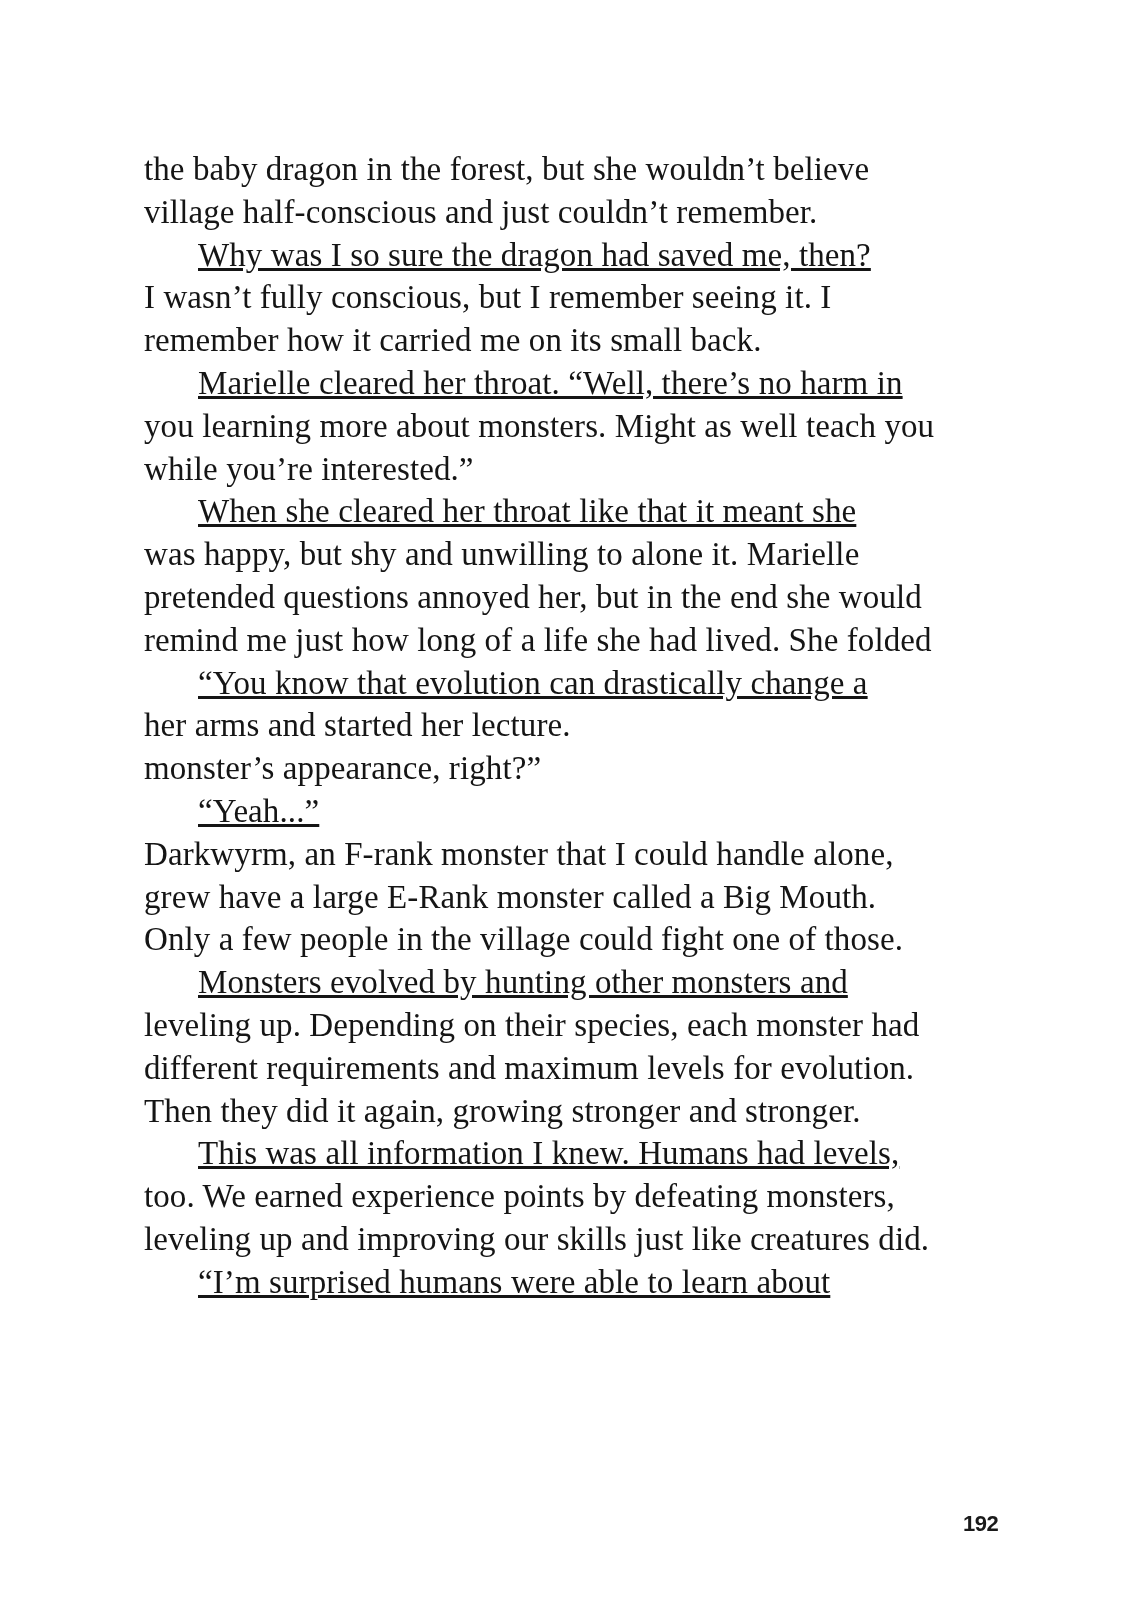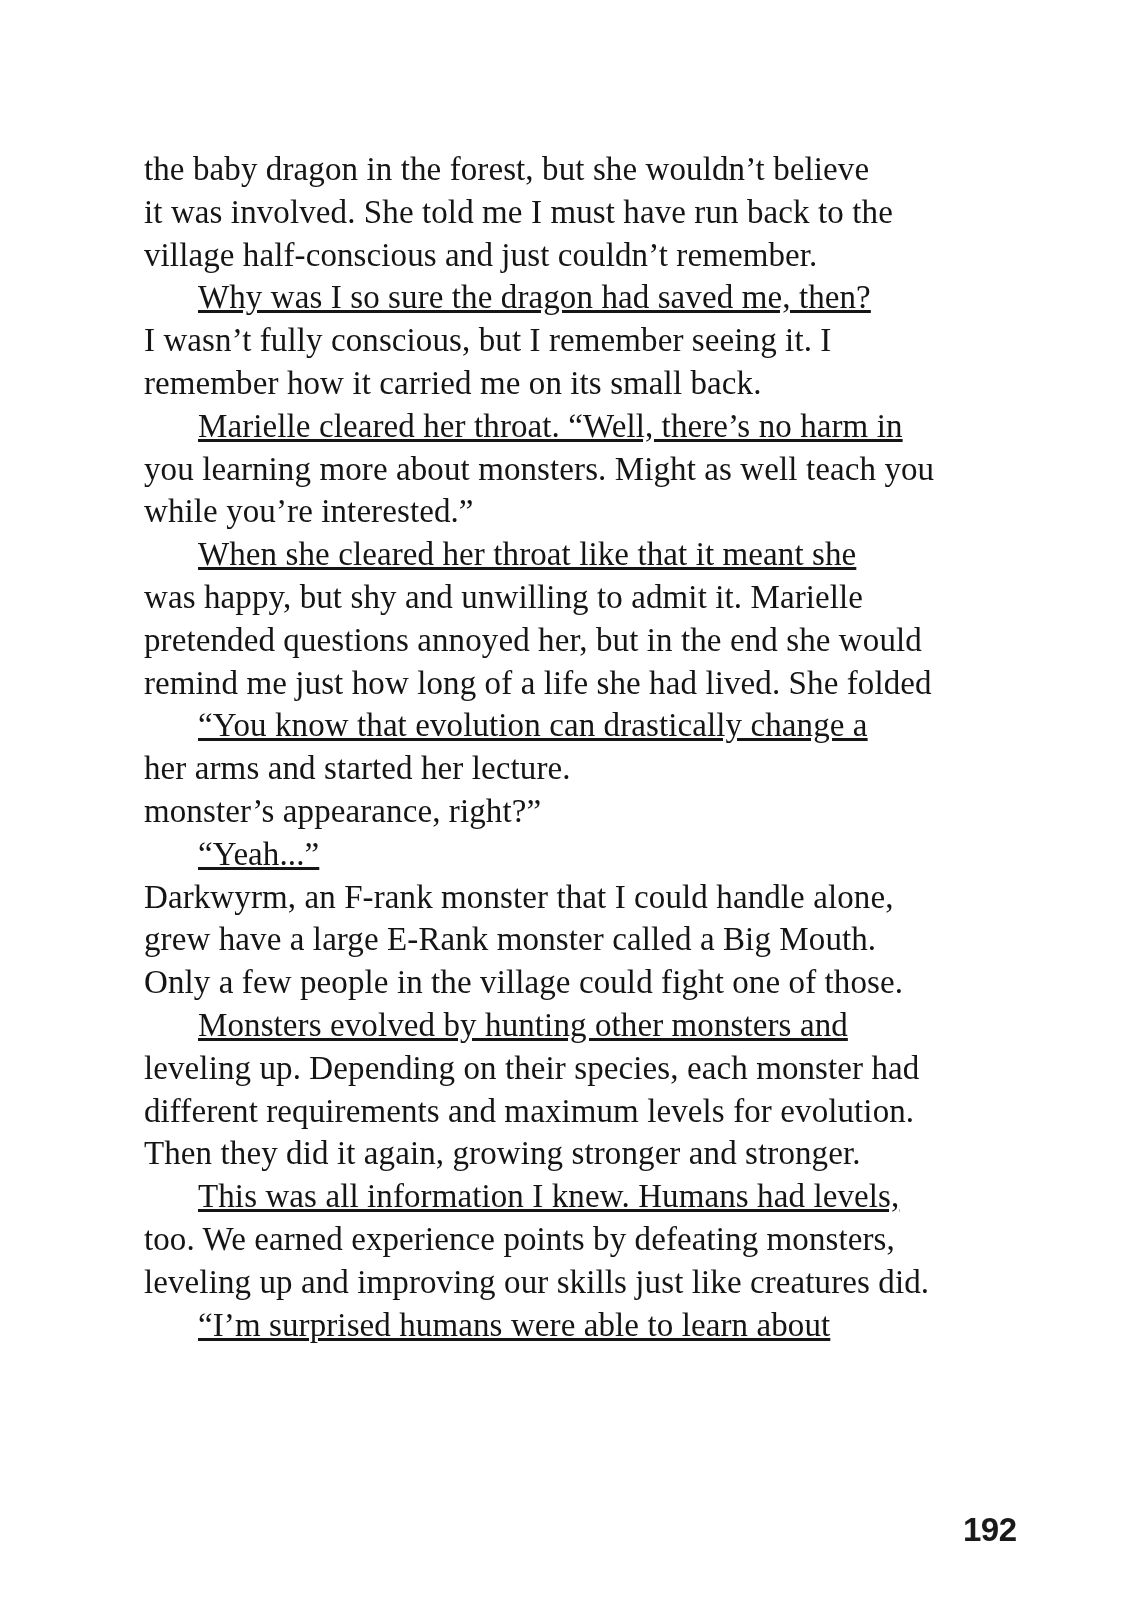--- a/index.html
+++ b/index.html
@@ -32,42 +32,41 @@
   .line.indent {
     padding-left: 54px;
     text-decoration: underline;
   }
   .page-number {
     position: absolute;
     left: 963px;
     top: 1512px;
     font-family: "Liberation Sans", sans-serif;
     font-weight: bold;
-    font-size: 33px;
+    font-size: 22px;
     line-height: 1.1;
     letter-spacing: -0.5px;
     color: #1a1a1a;
   }
 </style>
 </head>
 <body>
 
 <div class="book-page">
   <div class="text-block">
       <div class="line">the baby dragon in the forest, but she wouldn’t believe</div>
-      <div class="line">it was involved. She told me I must have run back to the</div>
       <div class="line">village half-conscious and just couldn’t remember.</div>
       <div class="line indent">Why was I so sure the dragon had saved me, then?</div>
       <div class="line">I wasn’t fully conscious, but I remember seeing it. I</div>
       <div class="line">remember how it carried me on its small back.</div>
       <div class="line indent">Marielle cleared her throat. “Well, there’s no harm in</div>
       <div class="line">you learning more about monsters. Might as well teach you</div>
       <div class="line">while you’re interested.”</div>
       <div class="line indent">When she cleared her throat like that it meant she</div>
-      <div class="line">was happy, but shy and unwilling to admit it. Marielle</div>
+      <div class="line">was happy, but shy and unwilling to alone it. Marielle</div>
       <div class="line">pretended questions annoyed her, but in the end she would</div>
       <div class="line">remind me just how long of a life she had lived. She folded</div>
       <div class="line indent">“You know that evolution can drastically change a</div>
       <div class="line">her arms and started her lecture.</div>
       <div class="line">monster’s appearance, right?”</div>
       <div class="line indent">“Yeah...”</div>
       <div class="line">Darkwyrm, an F-rank monster that I could handle alone,</div>
       <div class="line">grew have a large E-Rank monster called a Big Mouth.</div>
       <div class="line">Only a few people in the village could fight one of those.</div>
       <div class="line indent">Monsters evolved by hunting other monsters and</div>

